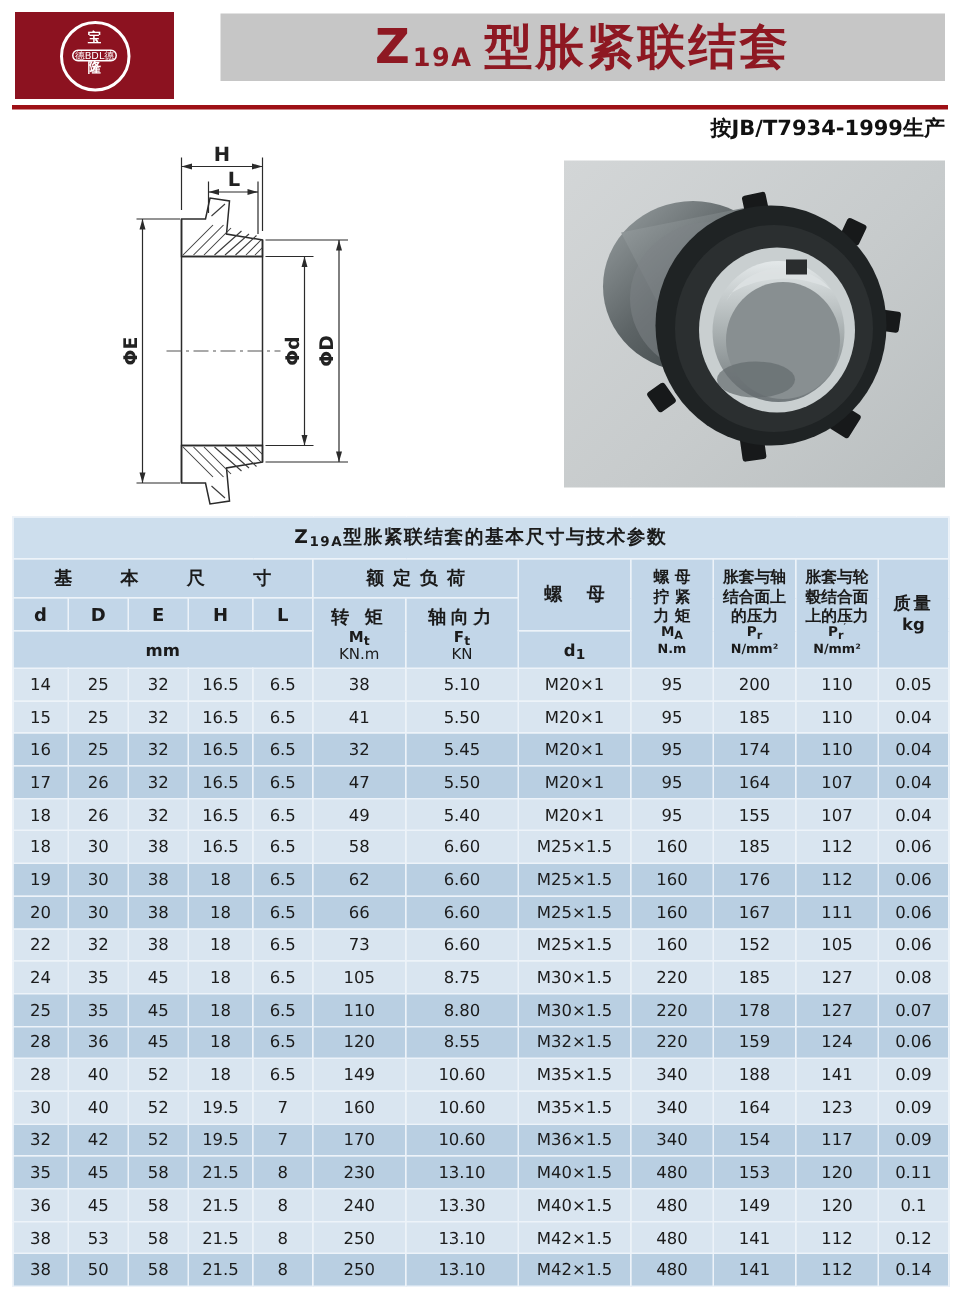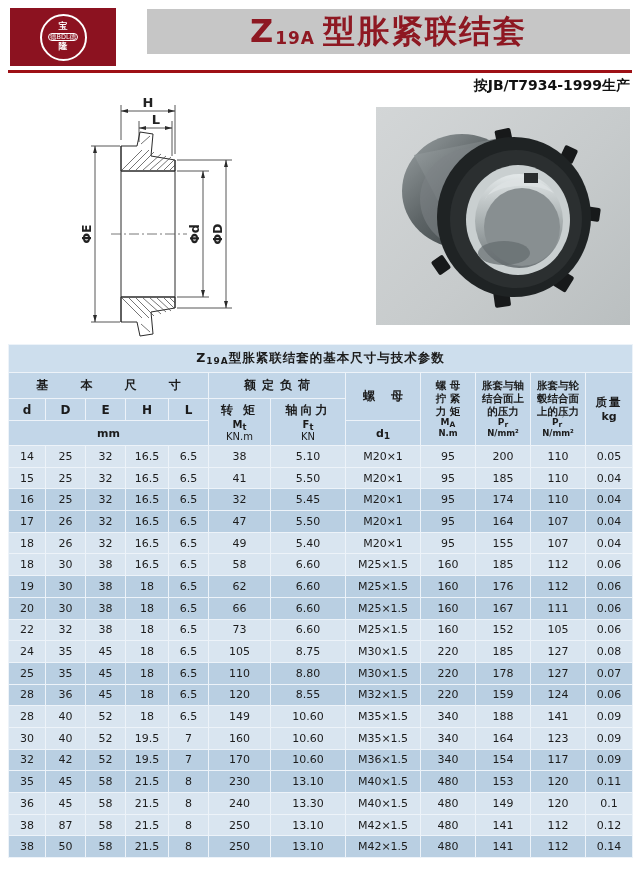--- a/index.html
+++ b/index.html
@@ -514,21 +514,21 @@
         <td>240</td>
         <td>13.30</td>
         <td>M40×1.5</td>
         <td>480</td>
         <td>149</td>
         <td>120</td>
         <td>0.1</td>
       </tr>
       <tr class="light">
         <td>38</td>
-        <td>87</td>
+        <td>53</td>
         <td>58</td>
         <td>21.5</td>
         <td>8</td>
         <td>250</td>
         <td>13.10</td>
         <td>M42×1.5</td>
         <td>480</td>
         <td>141</td>
         <td>112</td>
         <td>0.12</td>

